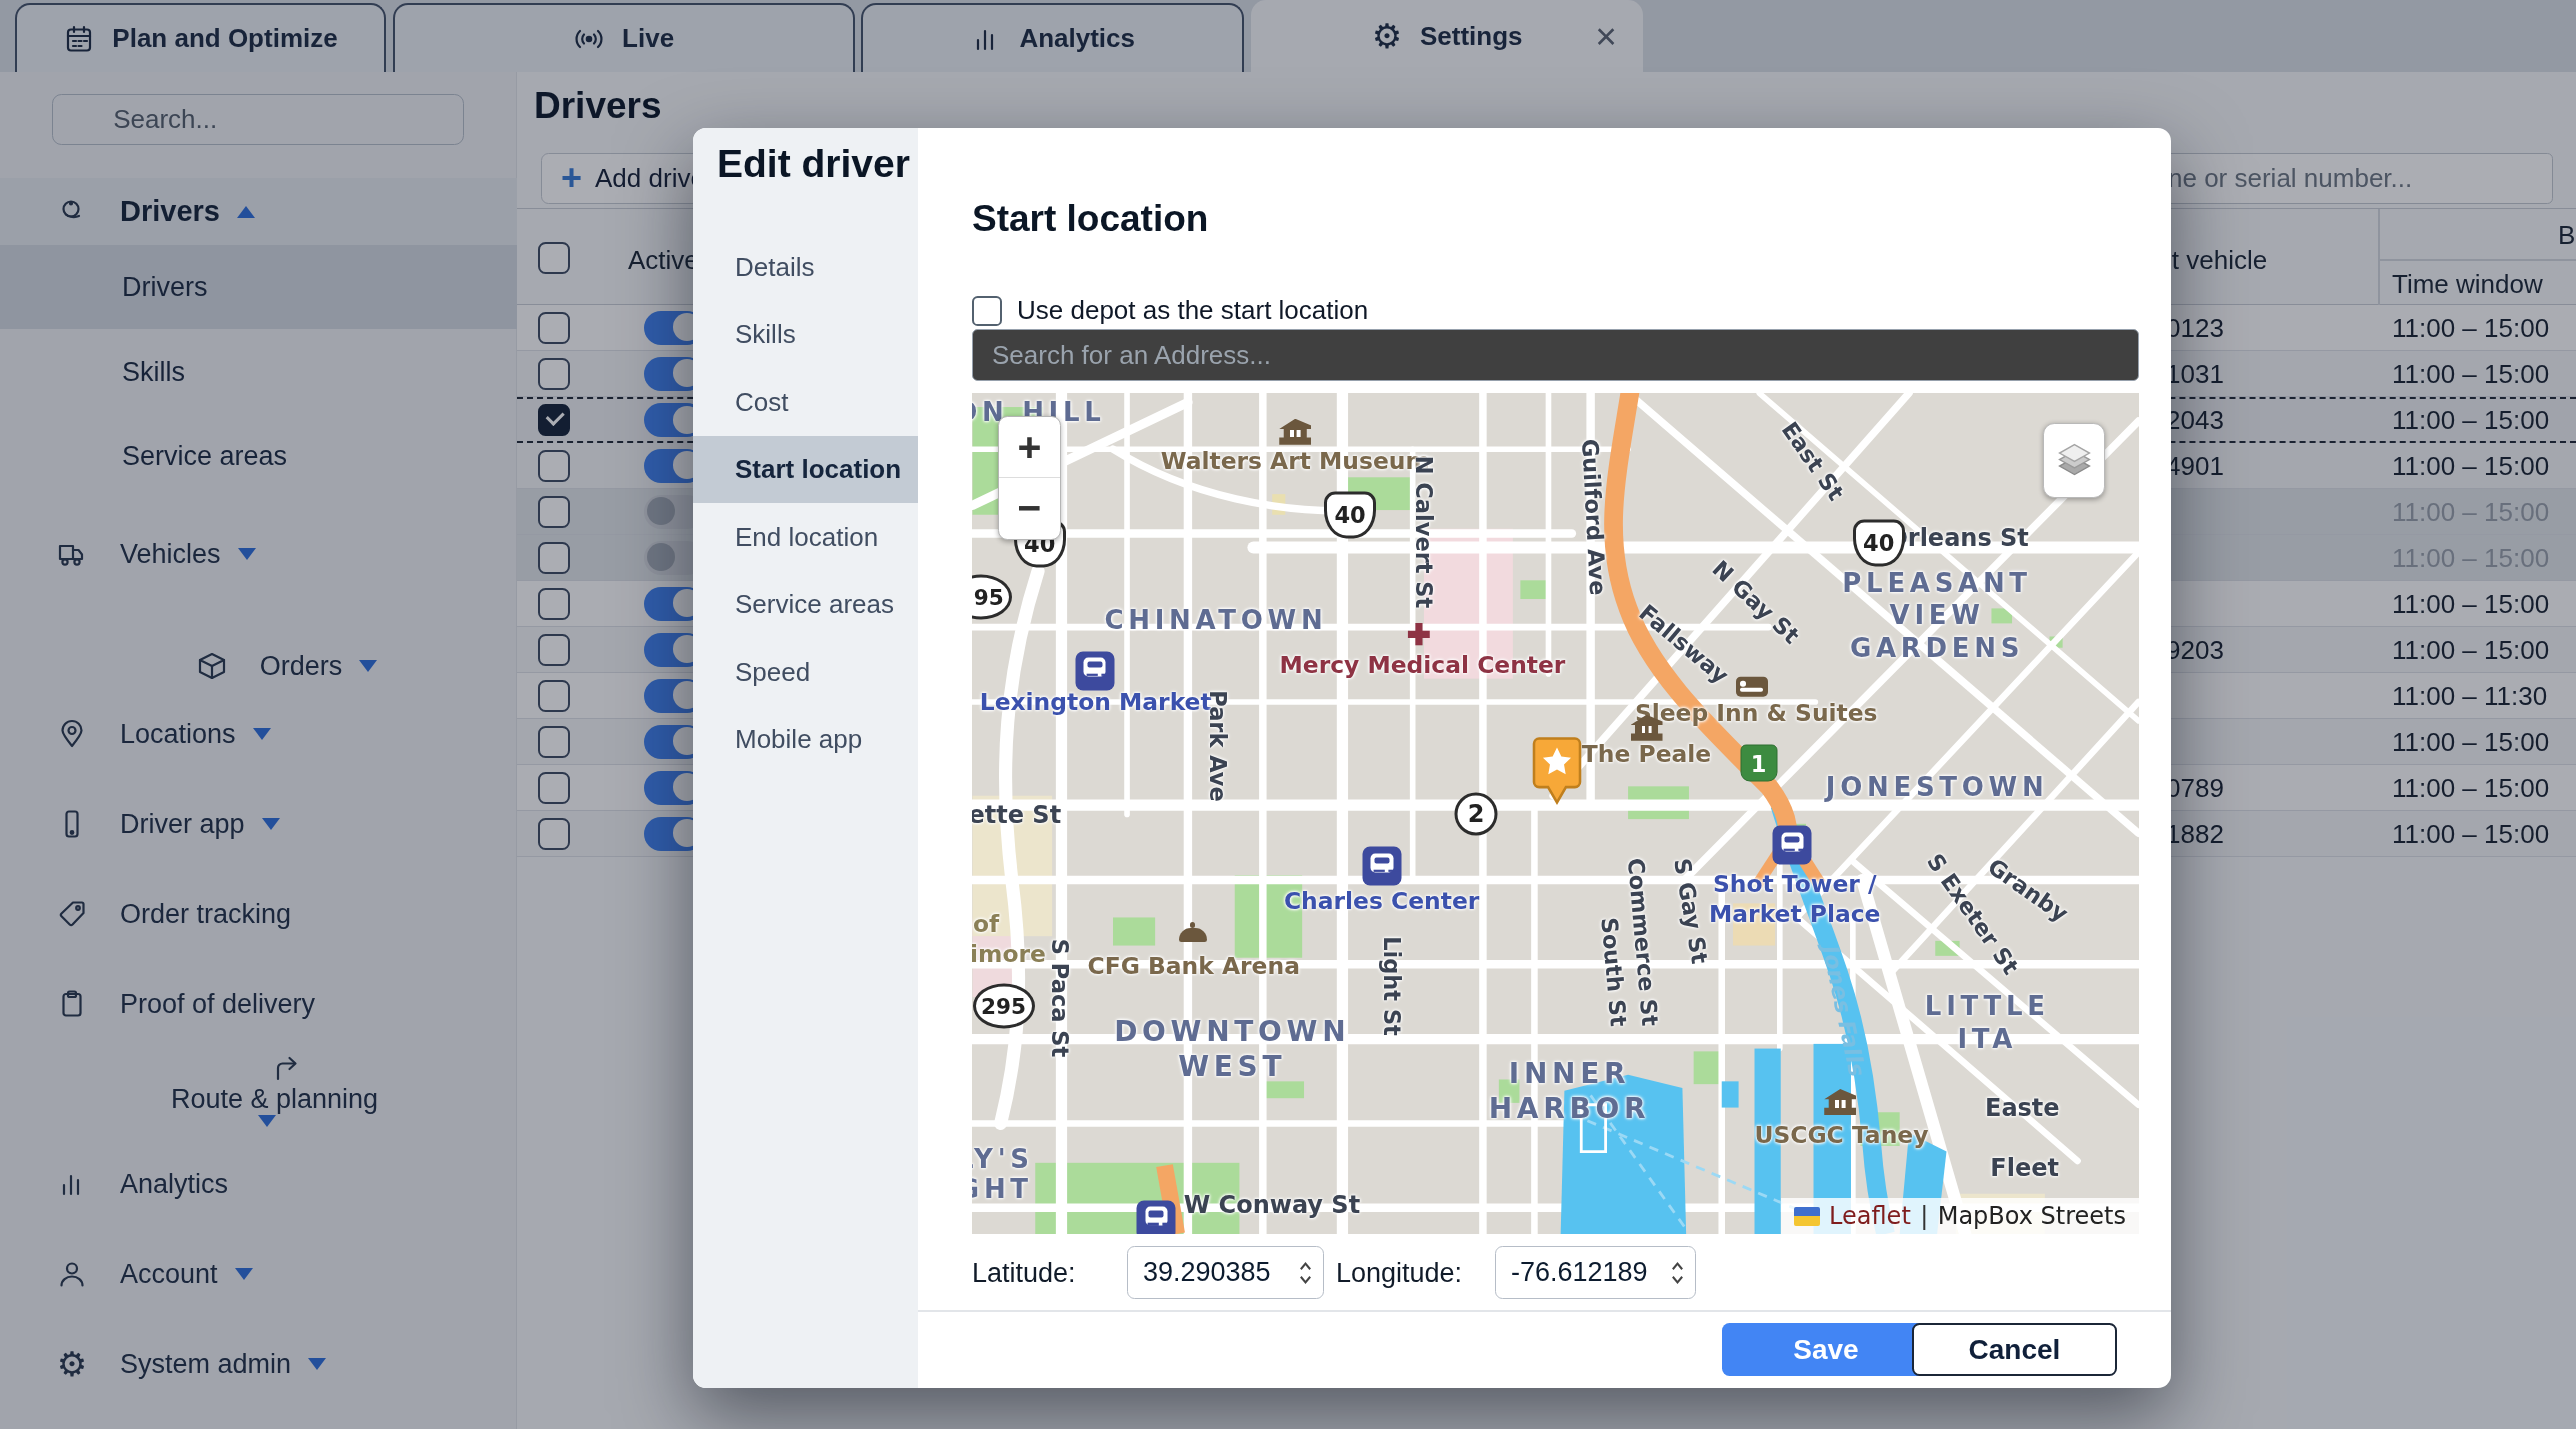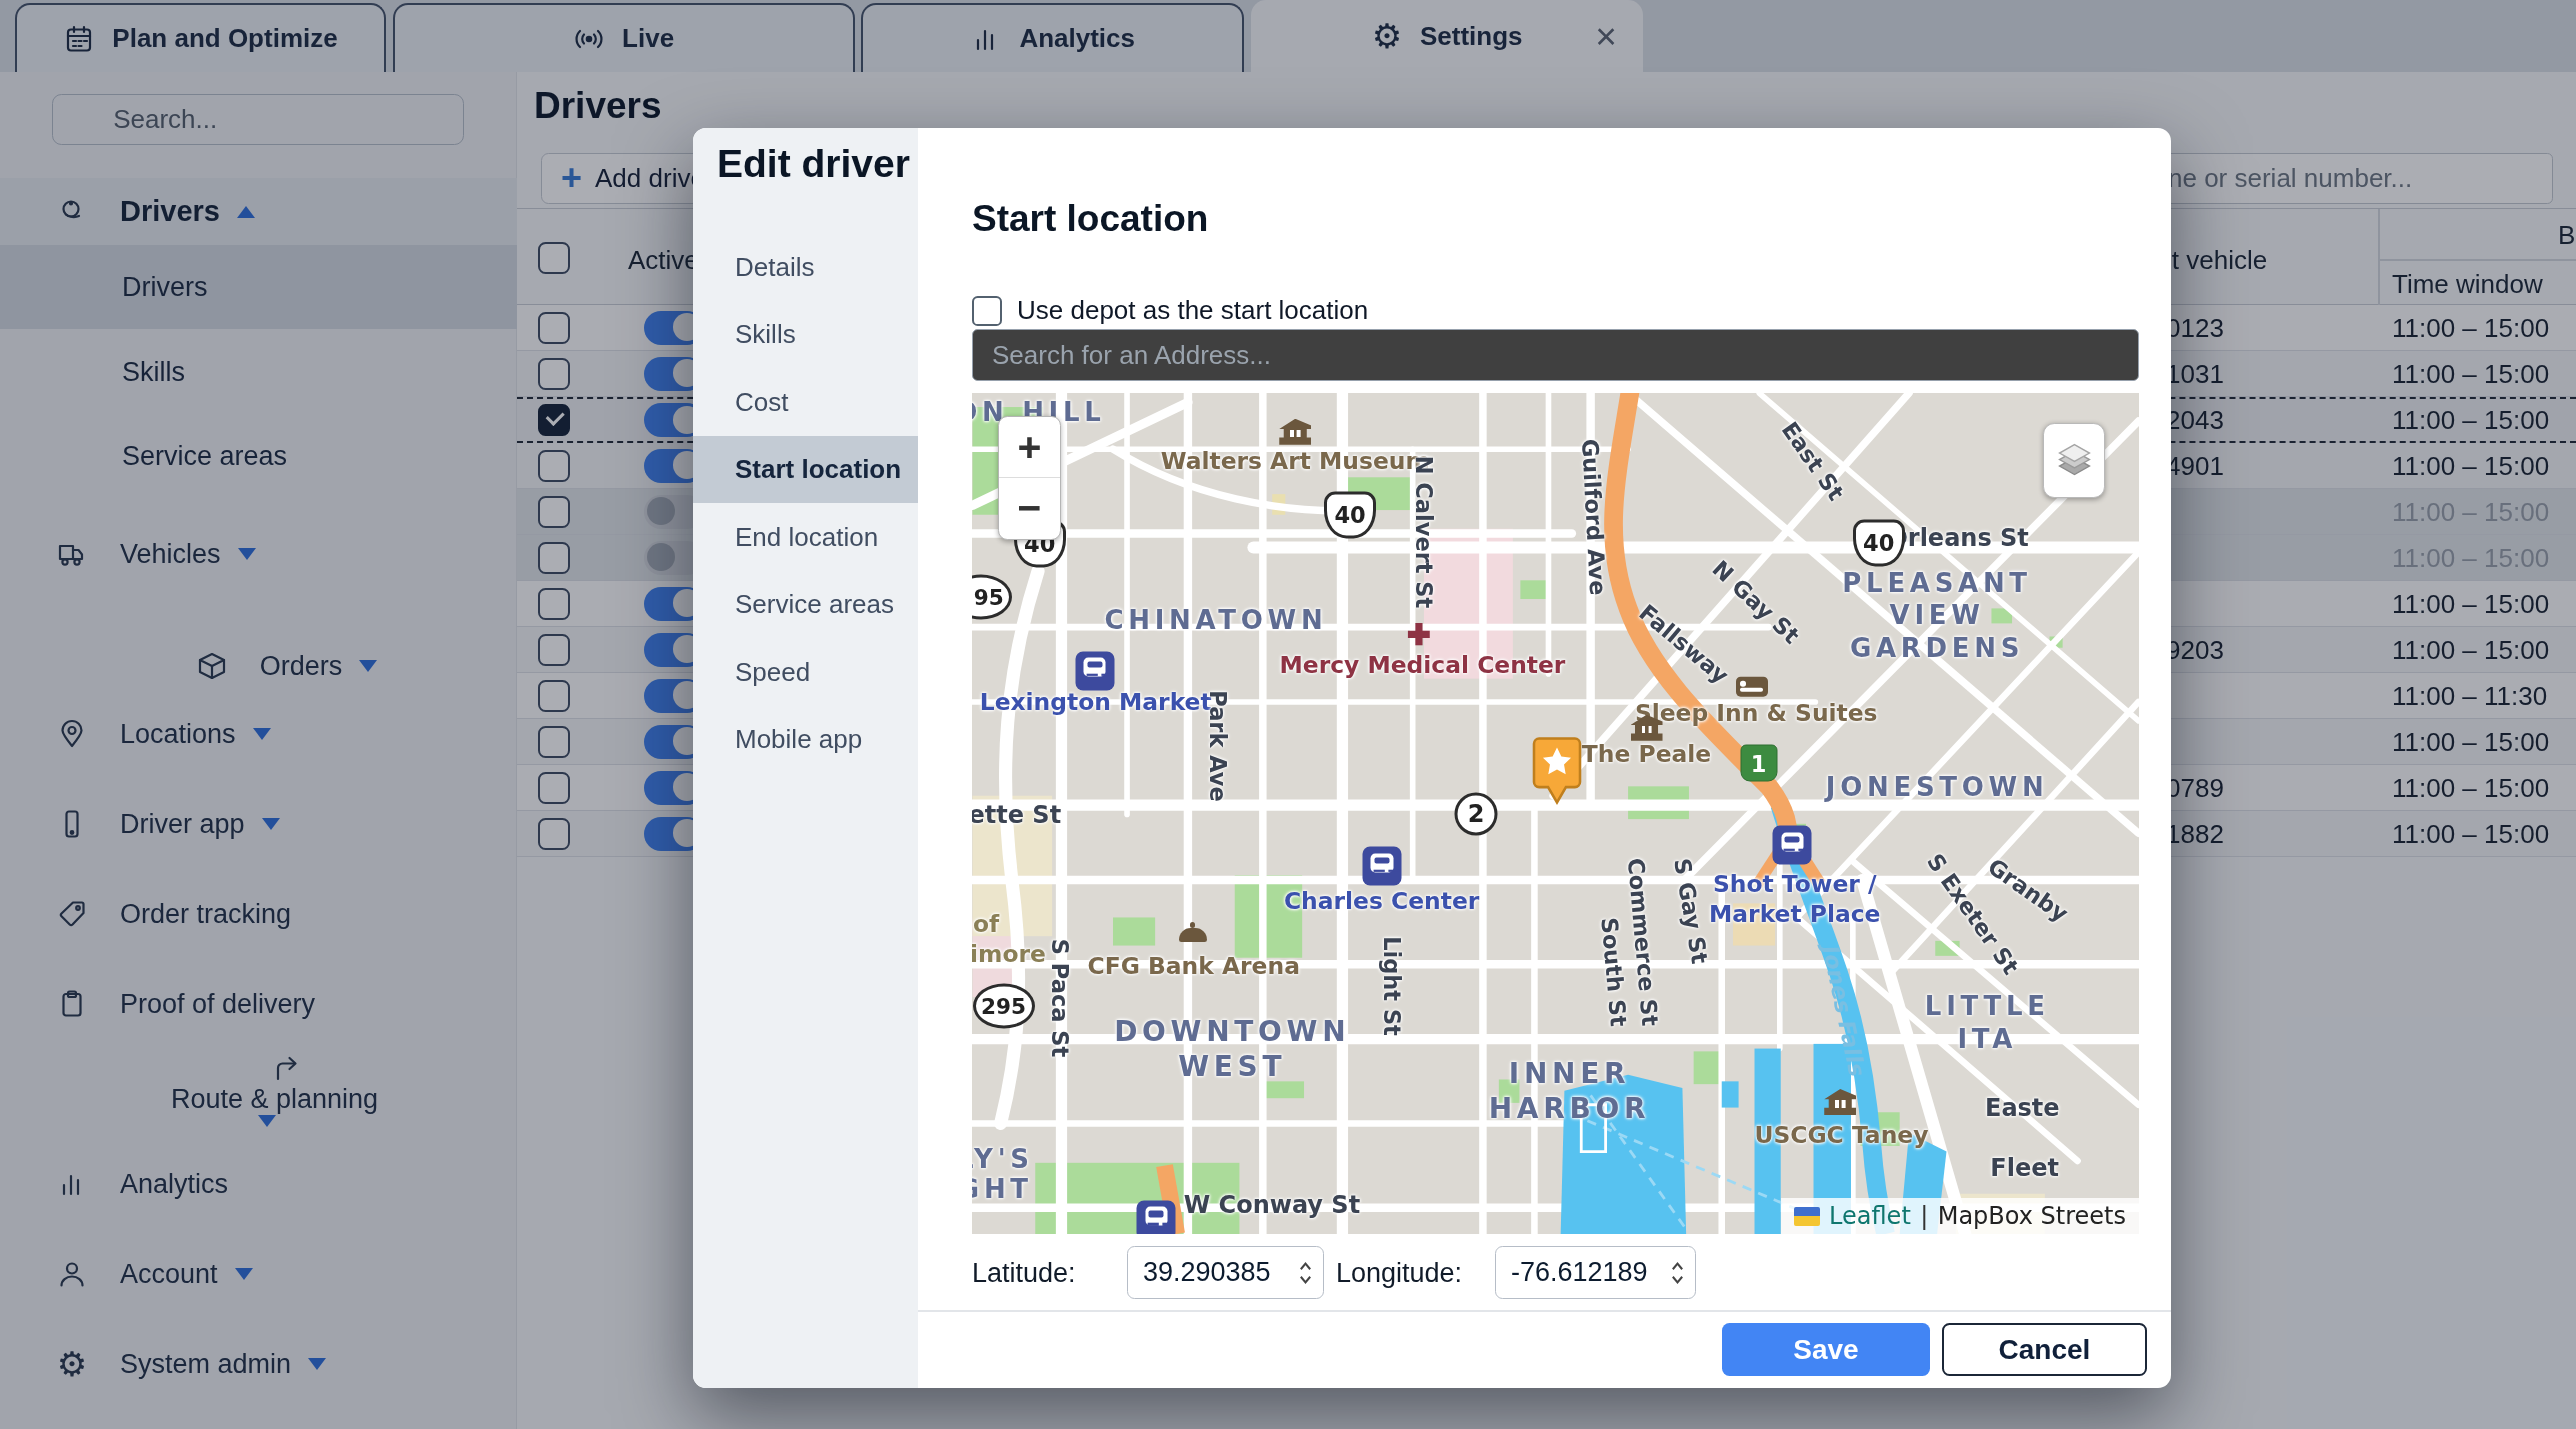--- a/index.html
+++ b/index.html
@@ -131,35 +131,35 @@
   #map-zoomctl { position:absolute; left:26px; top:23.4px; width:63px; height:124px; background:#fff; border:1.9px solid #b5b5b5;
     border-radius:9.4px; box-shadow:0 1.9px 5.6px rgba(0,0,0,.3); }
   .zbtn { width:100%; height:61px; display:flex; align-items:center; justify-content:center; font-size:41px; font-weight:600; color:#333; cursor:pointer; }
   #zoom-in { border-bottom:1.9px solid #ddd; }
   #map-layers { position:absolute; right:34px; top:30px; width:62px; height:75px; background:#fff; border:1.9px solid #b9b9b9;
     border-radius:11.2px; box-shadow:0 1.9px 5.6px rgba(0,0,0,.3); display:flex; align-items:center; justify-content:center; }
   #map-marker { position:absolute; transform:translate(-50%,-100%); }
   #map-attrib { position:absolute; right:0; bottom:0; height:36px; background:rgba(255,255,255,.82); display:flex;
     align-items:center; gap:9.4px; padding:0 13px; font-size:24px; font-family:"DejaVu Sans",sans-serif; }
   #map-attrib .flag { width:26px; height:19px; background:linear-gradient(#3f6fce 50%,#f4c531 50%); border-radius:1.9px; }
-  #map-attrib .leaflet { color:#0f766e; }
+  #map-attrib .leaflet { color:#7f1d1d; }
   #map-attrib .sep { color:#333; }
   #map-attrib .prov { color:#222; }
 
   
   #coord-row { position:absolute; left:279px; top:1118px; width:1173px; height:53px; }
   .coord-label { position:absolute; top:50%; transform:translateY(-50%); font-size:27px; color:#111b29; }
   .coord-box { position:absolute; top:0; height:53px; background:#fff; border:1.9px solid #b6bdc7; border-radius:7.5px;
     display:flex; align-items:center; justify-content:space-between; padding:0 9.4px 0 15px; }
   .coord-box .val { font-size:27px; color:#0c1b2e; }
   #footer-divider { position:absolute; left:225px; top:1182px; width:1253px; height:1.9px; background:#e2e5e9; }
   .btn { position:absolute; top:1195px; height:53px; border-radius:7.5px; display:flex; align-items:center; justify-content:center;
     font-size:28px; font-weight:700; cursor:pointer; }
   #save-btn { left:1029px; width:208px; background:#4285f4; color:#fff; }
-  #cancel-btn { left:1249px; width:205px; background:#fff; border:2.8px solid #1b2637; color:#10203a; }
+  #cancel-btn { left:1219px; width:205px; background:#fff; border:2.8px solid #1b2637; color:#10203a; }
 </style>
 </head>
 <body>
 
 <div id="tabbar">
     <div class="tab" style="width: 371px;">
       <span class="icn">
         <svg width="30" height="30" viewBox="0 0 30 30" fill="none" stroke="currentColor" stroke-width="2.2" stroke-linecap="round" stroke-linejoin="round">
           <rect x="4" y="5.5" width="22" height="21" rx="3"></rect>
           <path d="M4 12 H26"></path>

